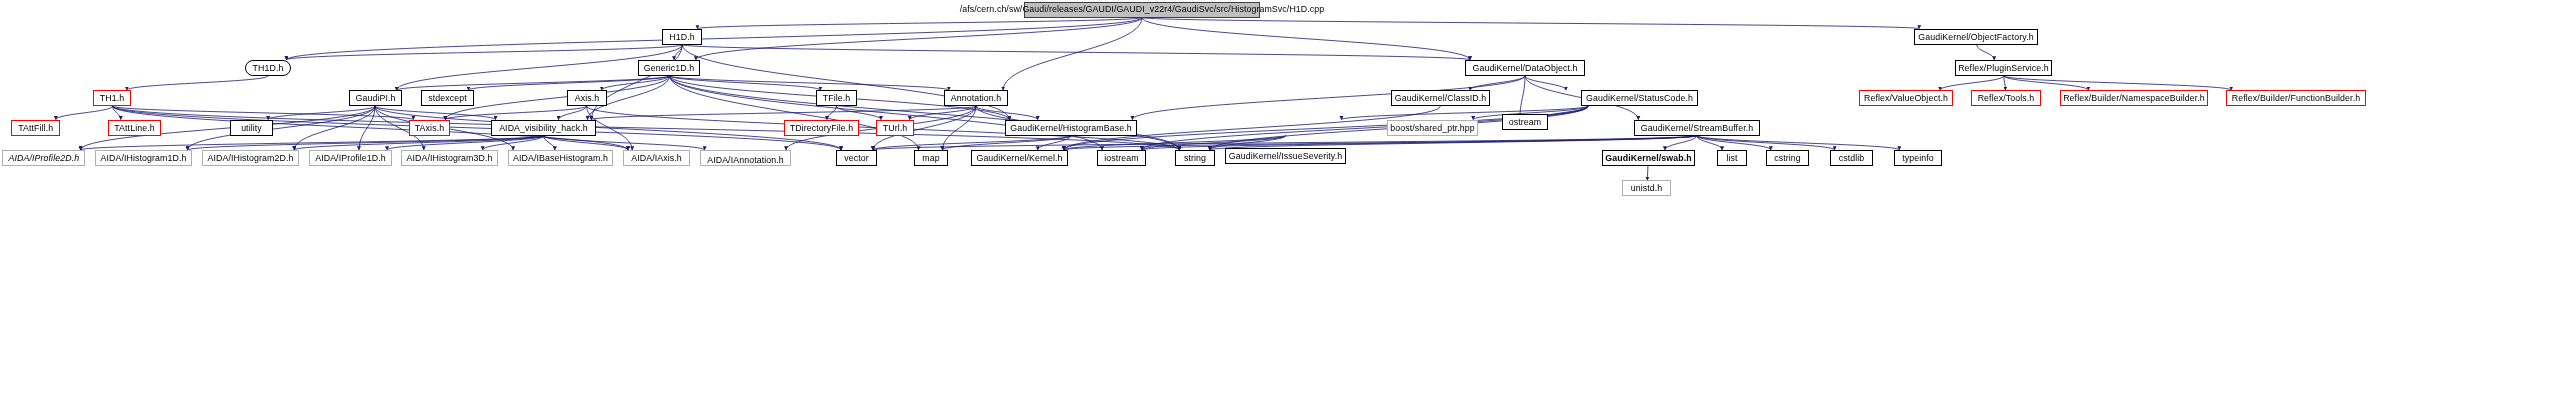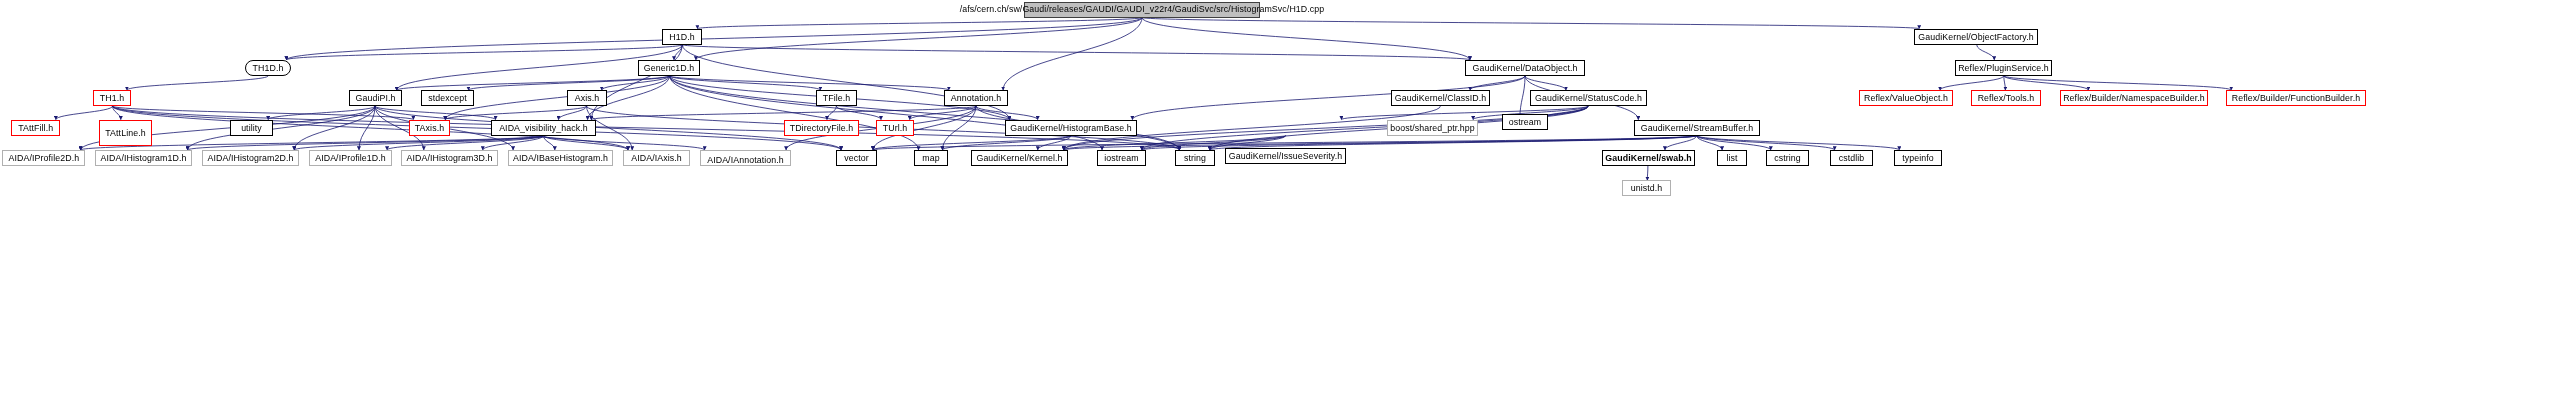--- a/index.html
+++ b/index.html
@@ -187,27 +187,27 @@
       </div>
       <div class="node" style="left: 816px; top: 90px; width: 41px; height: 16px;">
         <span>TFile.h</span>
       </div>
       <div class="node" style="left: 944px; top: 90px; width: 64px; height: 16px;">
         <span>Annotation.h</span>
       </div>
       <div class="node" style="left: 1391px; top: 90px; width: 99px; height: 16px;">
         <span>GaudiKernel/ClassID.h</span>
       </div>
-      <div class="node" style="left: 1530px; top: 90px; width: 117px; height: 16px; text-align: right;">
+      <div class="node" style="left: 1581px; top: 90px; width: 117px; height: 16px; text-align: right;">
         <span>GaudiKernel/StatusCode.h</span>
       </div>
       <div class="node red" style="left: 11.2px; top: 120px; width: 49px; height: 16px;">
         <span>TAttFill.h</span>
       </div>
-      <div class="node red" style="left: 99px; top: 120px; width: 53px; height: 26px;">
+      <div class="node red" style="left: 108px; top: 120px; width: 53px; height: 16px;">
         <span>TAttLine.h</span>
       </div>
       <div class="node" style="left: 230px; top: 120px; width: 43px; height: 16px;">
         <span>utility</span>
       </div>
       <div class="node red" style="left: 409px; top: 120px; width: 41px; height: 16px;">
         <span>TAxis.h</span>
       </div>
       <div class="node" style="left: 491px; top: 120px; width: 105px; height: 16px;">
         <span>AIDA_visibility_hack.h</span>
@@ -238,21 +238,21 @@
       </div>
       <div class="node red" style="left: 1971px; top: 90px; width: 70px; height: 16px;">
         <span>Reflex/Tools.h</span>
       </div>
       <div class="node red" style="left: 2060px; top: 90px; width: 148px; height: 16px;">
         <span>Reflex/Builder/NamespaceBuilder.h</span>
       </div>
       <div class="node red" style="left: 2226px; top: 90px; width: 140px; height: 16px;">
         <span>Reflex/Builder/FunctionBuilder.h</span>
       </div>
-      <div class="node grey" style="left: 2.4px; top: 150px; width: 83px; height: 16px;">
+      <div class="node grey" style="left: 2.4px; top: 150px; width: 83px; height: 16px; font-style: italic;">
         <span>AIDA/IProfile2D.h</span>
       </div>
       <div class="node grey" style="left: 95px; top: 150px; width: 97px; height: 16px;">
         <span>AIDA/IHistogram1D.h</span>
       </div>
       <div class="node grey" style="left: 202px; top: 150px; width: 97px; height: 16px;">
         <span>AIDA/IHistogram2D.h</span>
       </div>
       <div class="node grey" style="left: 309px; top: 150px; width: 83px; height: 16px;">
         <span>AIDA/IProfile1D.h</span>

